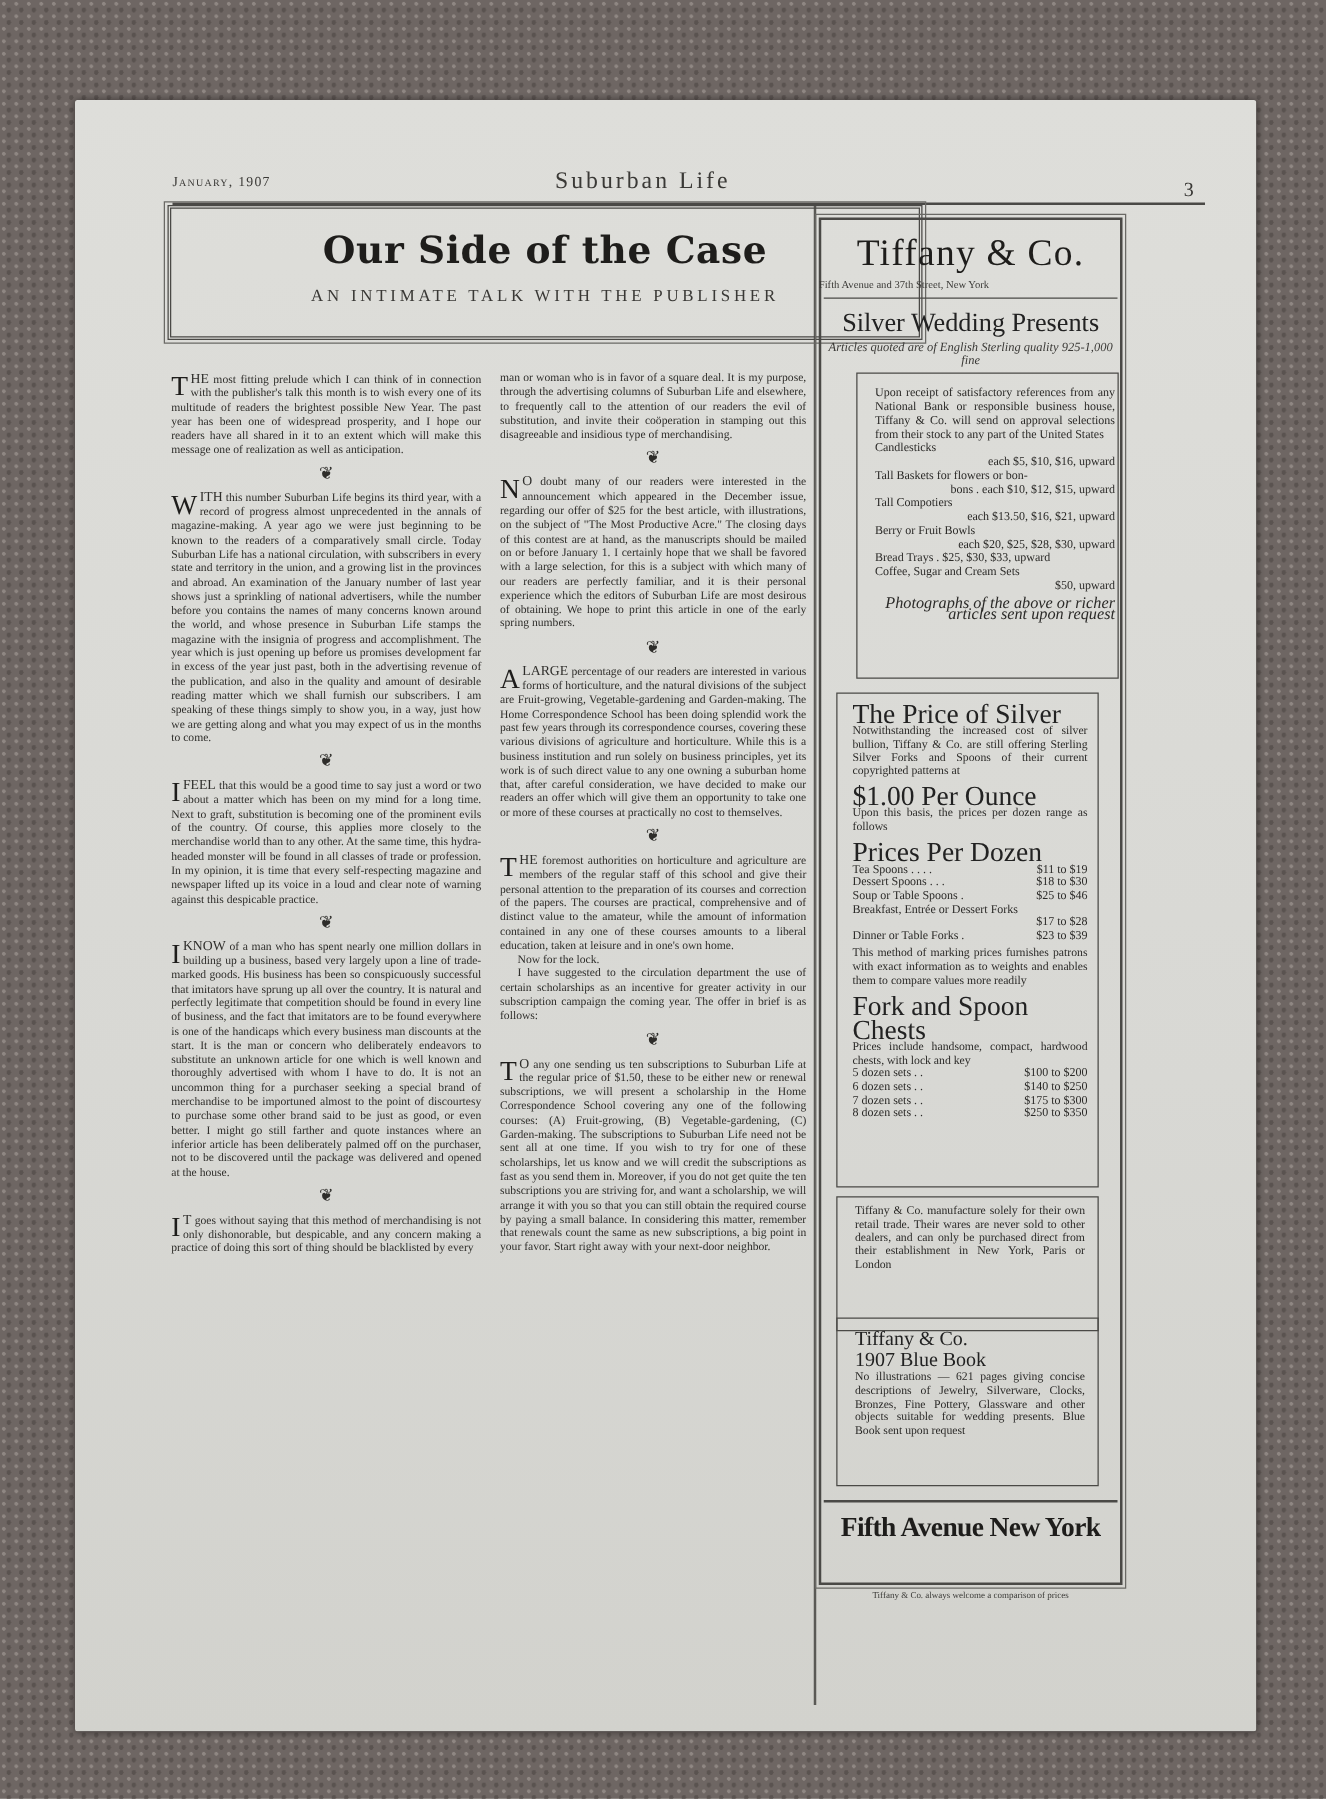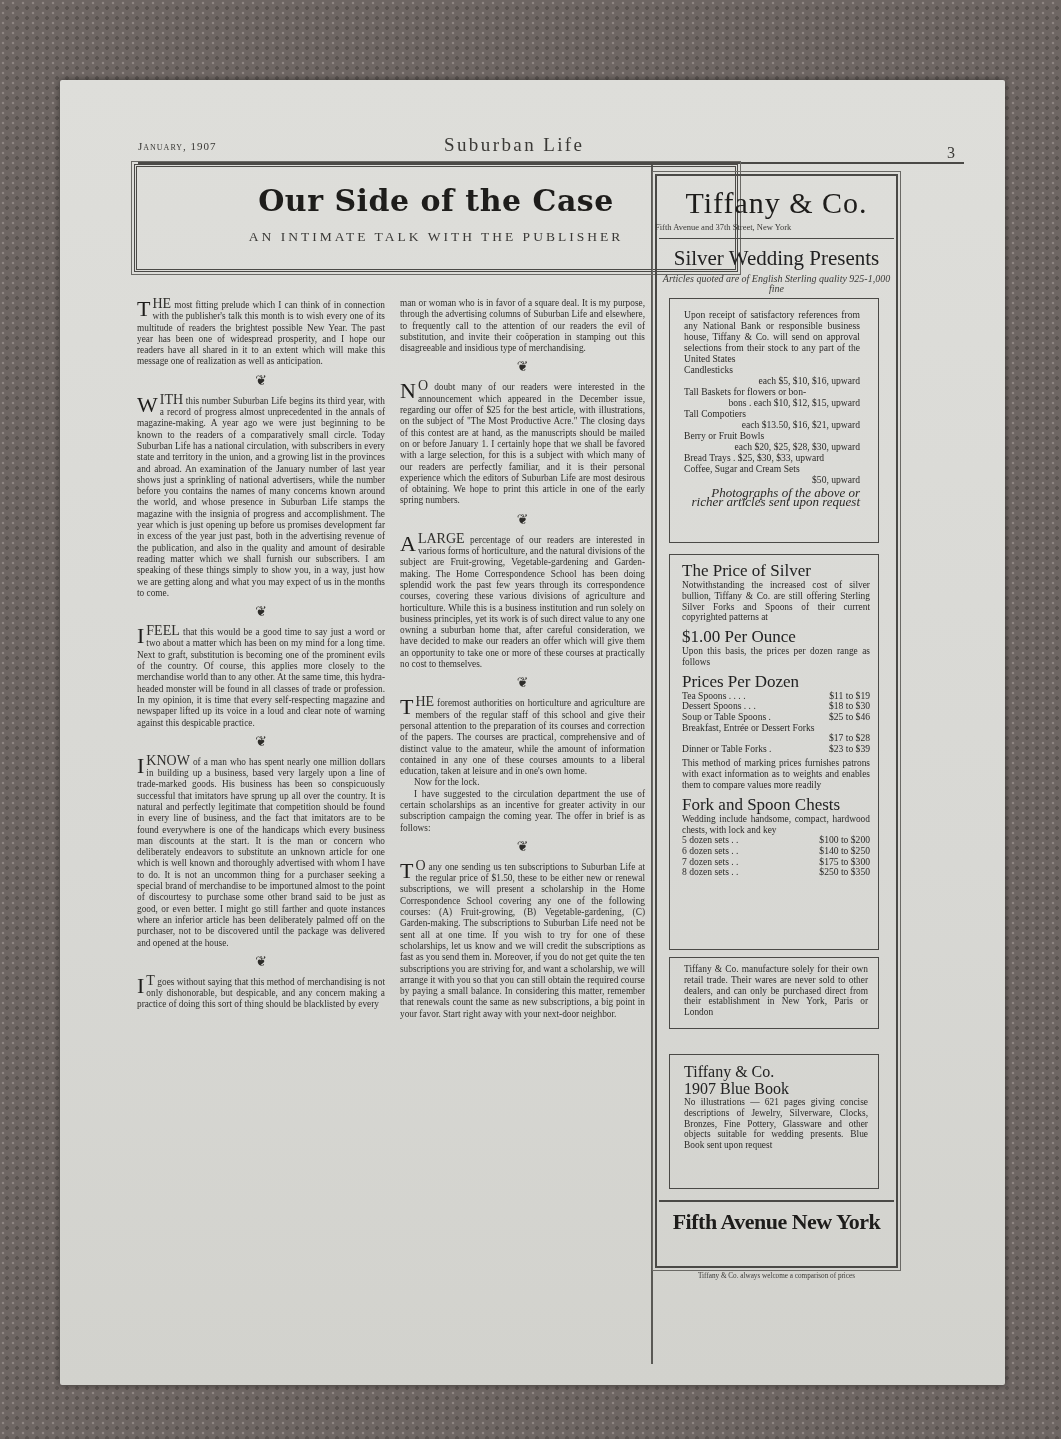--- a/index.html
+++ b/index.html
@@ -44,46 +44,46 @@
   .title-sub {
     position: absolute; left: 0; right: 0; top: 62px; text-align: center;
     font-size: 13.5px; letter-spacing: 3px; color: #3a3936;
   }
 
   .col { position: absolute; font-size: 9.3px; line-height: 11.3px; text-align: justify; color: #2f2e2b; }
   .col-left { left: 77px; top: 218px; width: 248px; }
   .col-mid { left: 340px; top: 218px; width: 245px; }
   .para { margin-bottom: 0; }
   .para .lead { font-size: 22px; float: left; line-height: 20px; margin: 1px 2px 0 0; color: #1e1d1b; }
-  .para .caps { font-variant: small-caps; font-size: 14px; }
+  .para .caps { font-variant: small-caps; font-size: 11px; }
   .indent { text-indent: 14px; }
   .orn { text-align: center; height: 26px; line-height: 26px; font-size: 14px; color: #2e2d2a; clear: both; }
 
   
   .ad { position: absolute; left: 595px; top: 94px; width: 243px; height: 1100px; }
   .ad-frame { position: absolute; left: 0; top: 0; width: 243px; height: 1094px; border: 2px solid #4a4946; outline: 1px solid #6a6965; outline-offset: 2px; }
   .ad-brand { position: absolute; left: 0; right: 0; top: 12px; text-align: center; font-size: 30px; letter-spacing: 1px; color: #1e1d1b; }
   .ad-brand-addr { position: absolute; left: 0; right: 0; top: 48px; text-align: left; font-size: 8.5px; color: #3a3936; }
   .ad-rule1 { position: absolute; left: 4px; right: 4px; top: 64px; height: 1px; background: #4a4946; }
   .ad-head { position: absolute; left: 0; right: 0; top: 72px; text-align: center; font-size: 21px; color: #222; }
   .ad-head-sub { position: absolute; left: 0; right: 0; top: 100px; text-align: center; font-size: 10px; font-style: italic; line-height: 10px; color: #3a3936; }
   .inner-box { position: absolute; border: 1px solid #4a4946; }
-  .box1 { left: 14px; top: 124px; width: 210px; height: 245px; padding: 10px 18px 0 14px; }
+  .box1 { left: 30px; top: 124px; width: 210px; height: 245px; padding: 10px 2px 0 14px; }
   .box1 .txt { font-size: 9.6px; line-height: 11px; text-align: justify; color: #2b2a28; }
   .itm { font-size: 9.6px; line-height: 11px; color: #2b2a28; }
   .itm.r { text-align: right; }
   .box1 .note { font-size: 13px; font-style: italic; text-align: right; line-height: 9px; margin-top: 3px; }
 
   .box2 { left: 14px; top: 380px; width: 210px; height: 396px; padding: 6px 8px 0 12px; }
-  .bh { font-size: 17px; line-height: 19px; color: #222; }
+  .bh { font-size: 22px; line-height: 19px; color: #222; }
   .bt { font-size: 9.4px; line-height: 10.8px; text-align: justify; color: #2b2a28; }
   .price-row { display: flex; justify-content: space-between; font-size: 9.6px; line-height: 10.6px; }
   .gap4 { height: 4px; }
 
-  .box3 { left: 14px; top: 783px; width: 210px; height: 72px; padding: 6px 10px 0 14px; }
+  .box3 { left: 14px; top: 783px; width: 210px; height: 108px; padding: 6px 10px 0 14px; }
   .box4 { left: 14px; top: 880px; width: 210px; height: 135px; padding: 8px 10px 0 14px; }
   .box4 .bh { font-size: 16px; line-height: 17px; }
   .ad-rule2 { position: absolute; left: 4px; right: 4px; top: 1026px; height: 2px; background: #4a4946; }
   .ad-foot { position: absolute; left: 0; right: 0; top: 1035px; text-align: center; font-size: 22px; font-weight: bold; letter-spacing: -0.5px; color: #1e1d1b; }
   .ad-tag { position: absolute; left: 0; right: 0; top: 1098px; text-align: center; font-size: 7.2px; color: #3a3936; }
 </style>
 </head>
 <body>
 
 <div class="page">
@@ -180,21 +180,21 @@
           <span>$17 to $28</span>
         </div>
       <div class="price-row">
           <span>Dinner or Table Forks .</span>
           <span>$23 to $39</span>
         </div>
       <div class="gap4"></div>
       <div class="bt">This method of marking prices furnishes patrons with exact information as to weights and enables them to compare values more readily</div>
       <div class="gap4"></div>
       <div class="bh">Fork and Spoon Chests</div>
-      <div class="bt">Wedding include handsome, compact, hardwood chests, with lock and key</div>
+      <div class="bt">Prices include handsome, compact, hardwood chests, with lock and key</div>
       <div class="price-row">
           <span>5 dozen sets . .</span>
           <span>$100 to $200</span>
         </div>
       <div class="price-row">
           <span>6 dozen sets . .</span>
           <span>$140 to $250</span>
         </div>
       <div class="price-row">
           <span>7 dozen sets . .</span>

